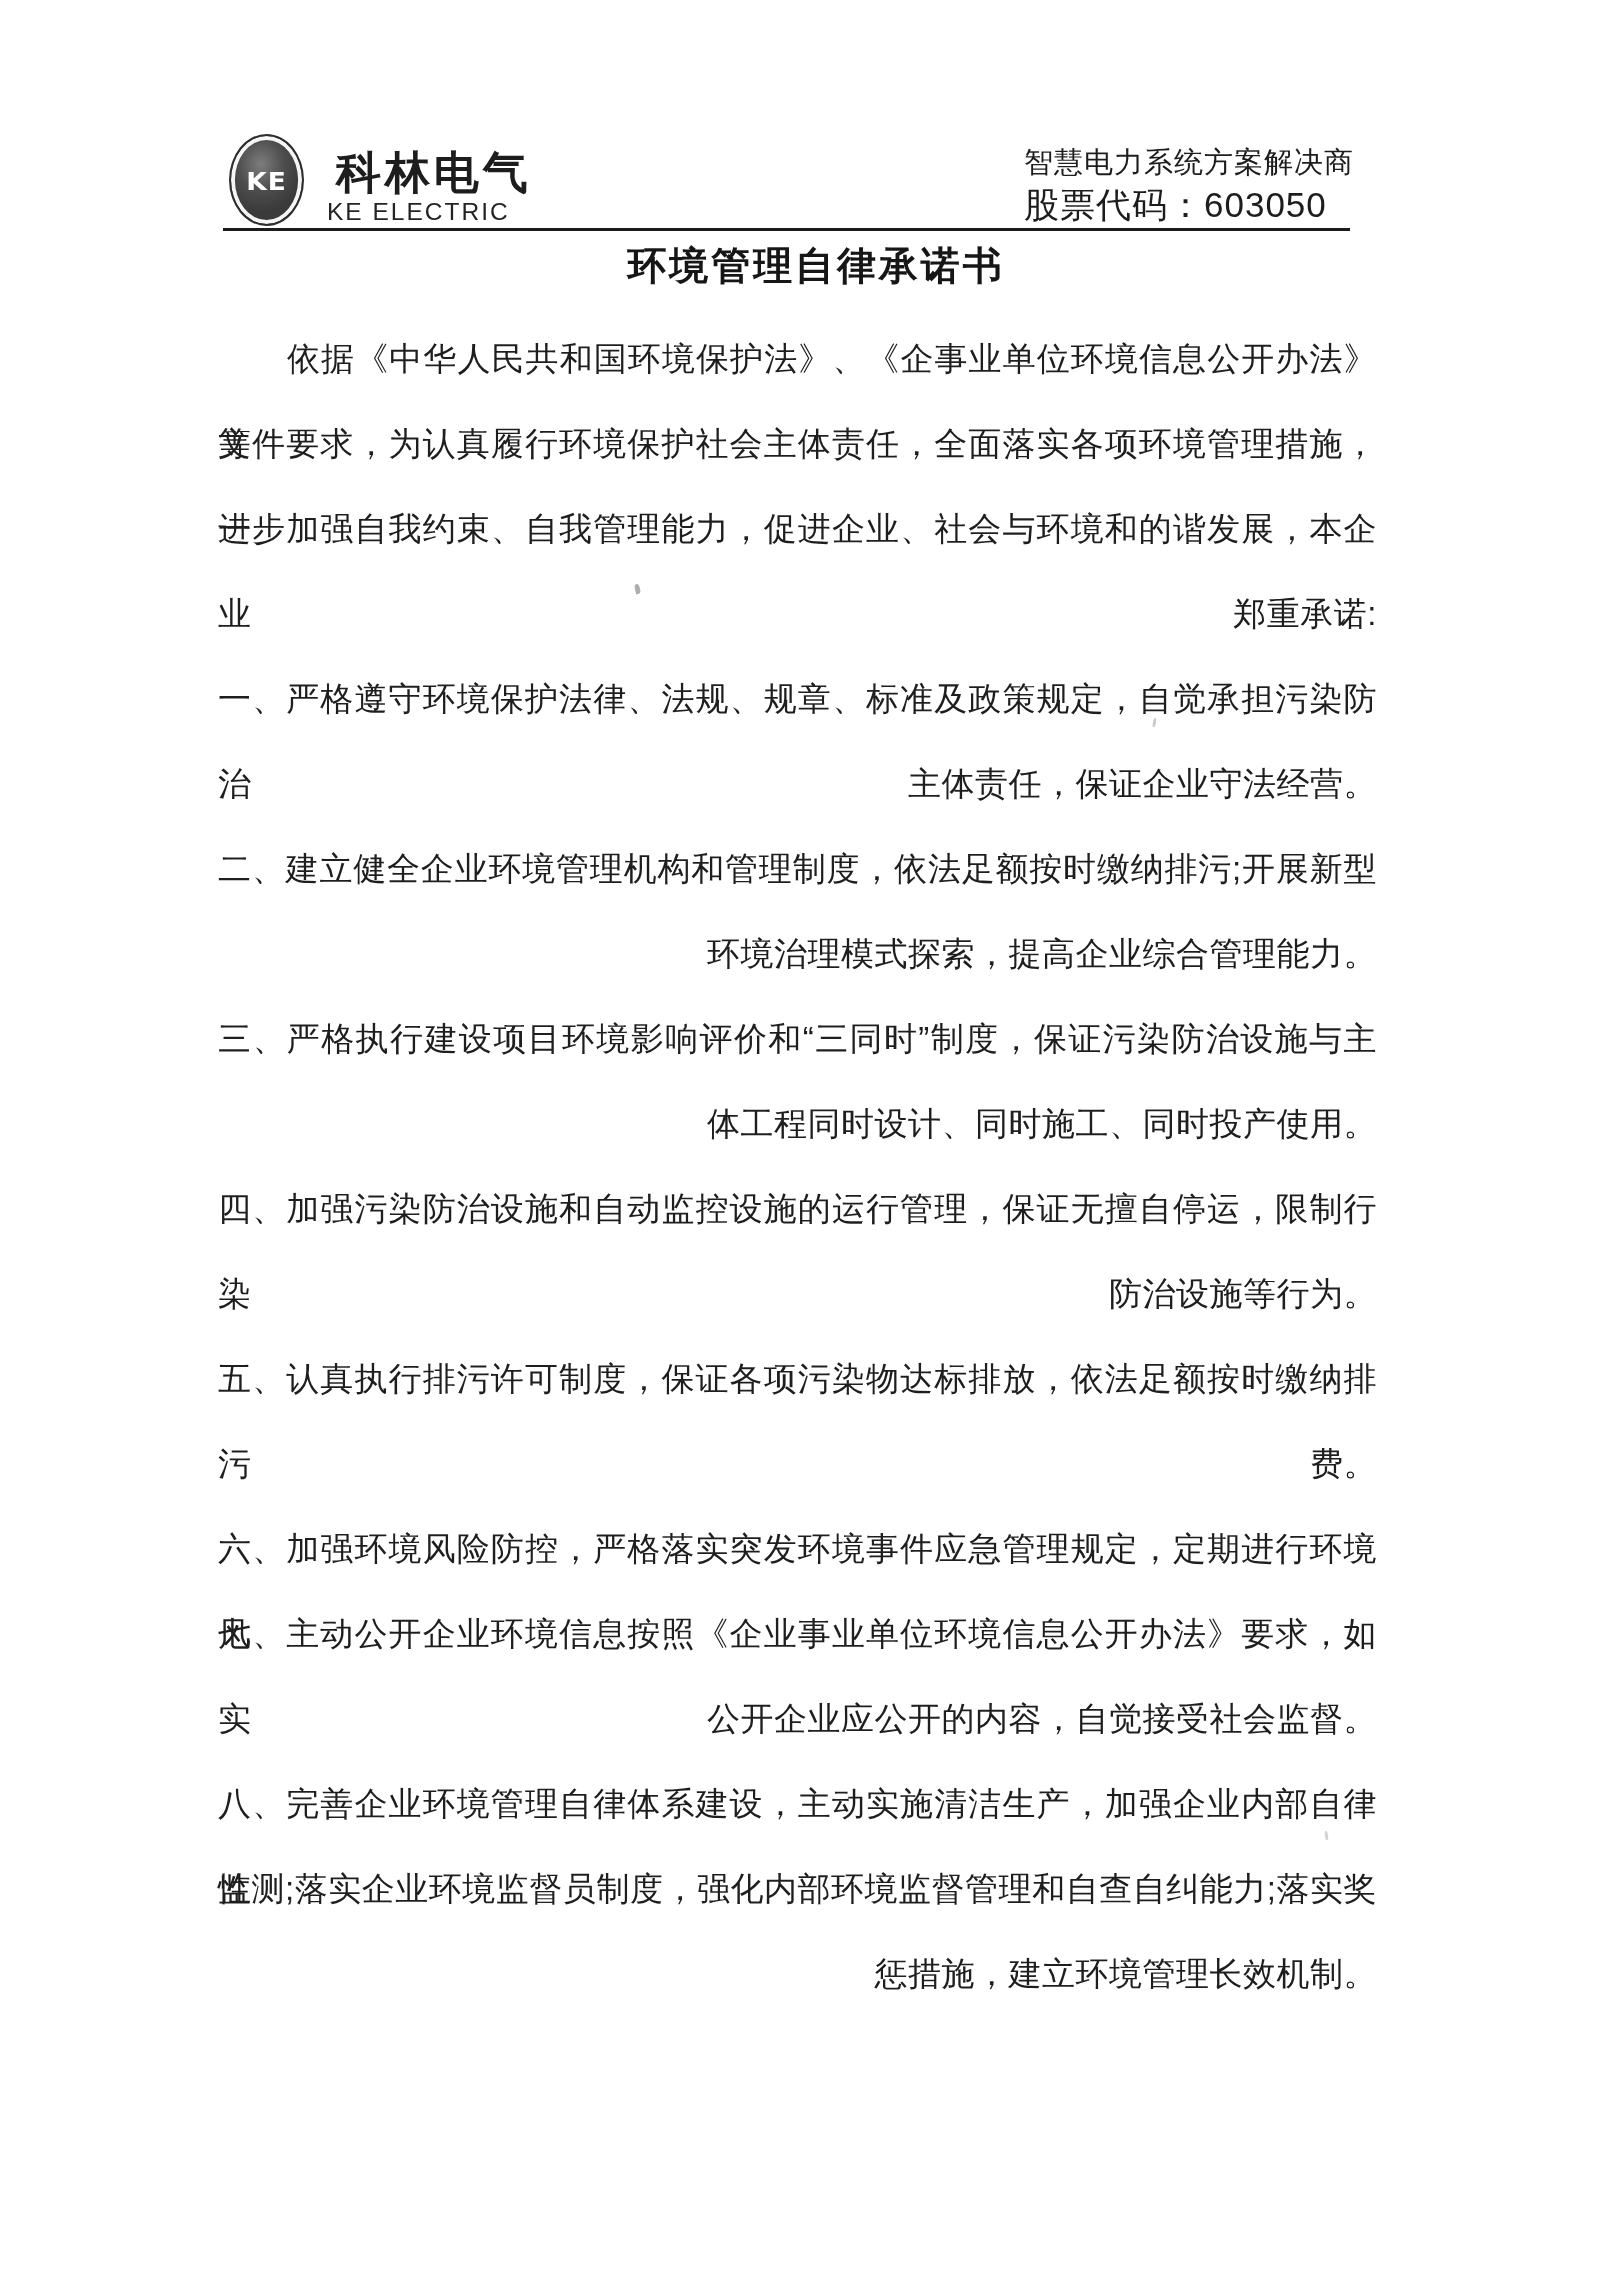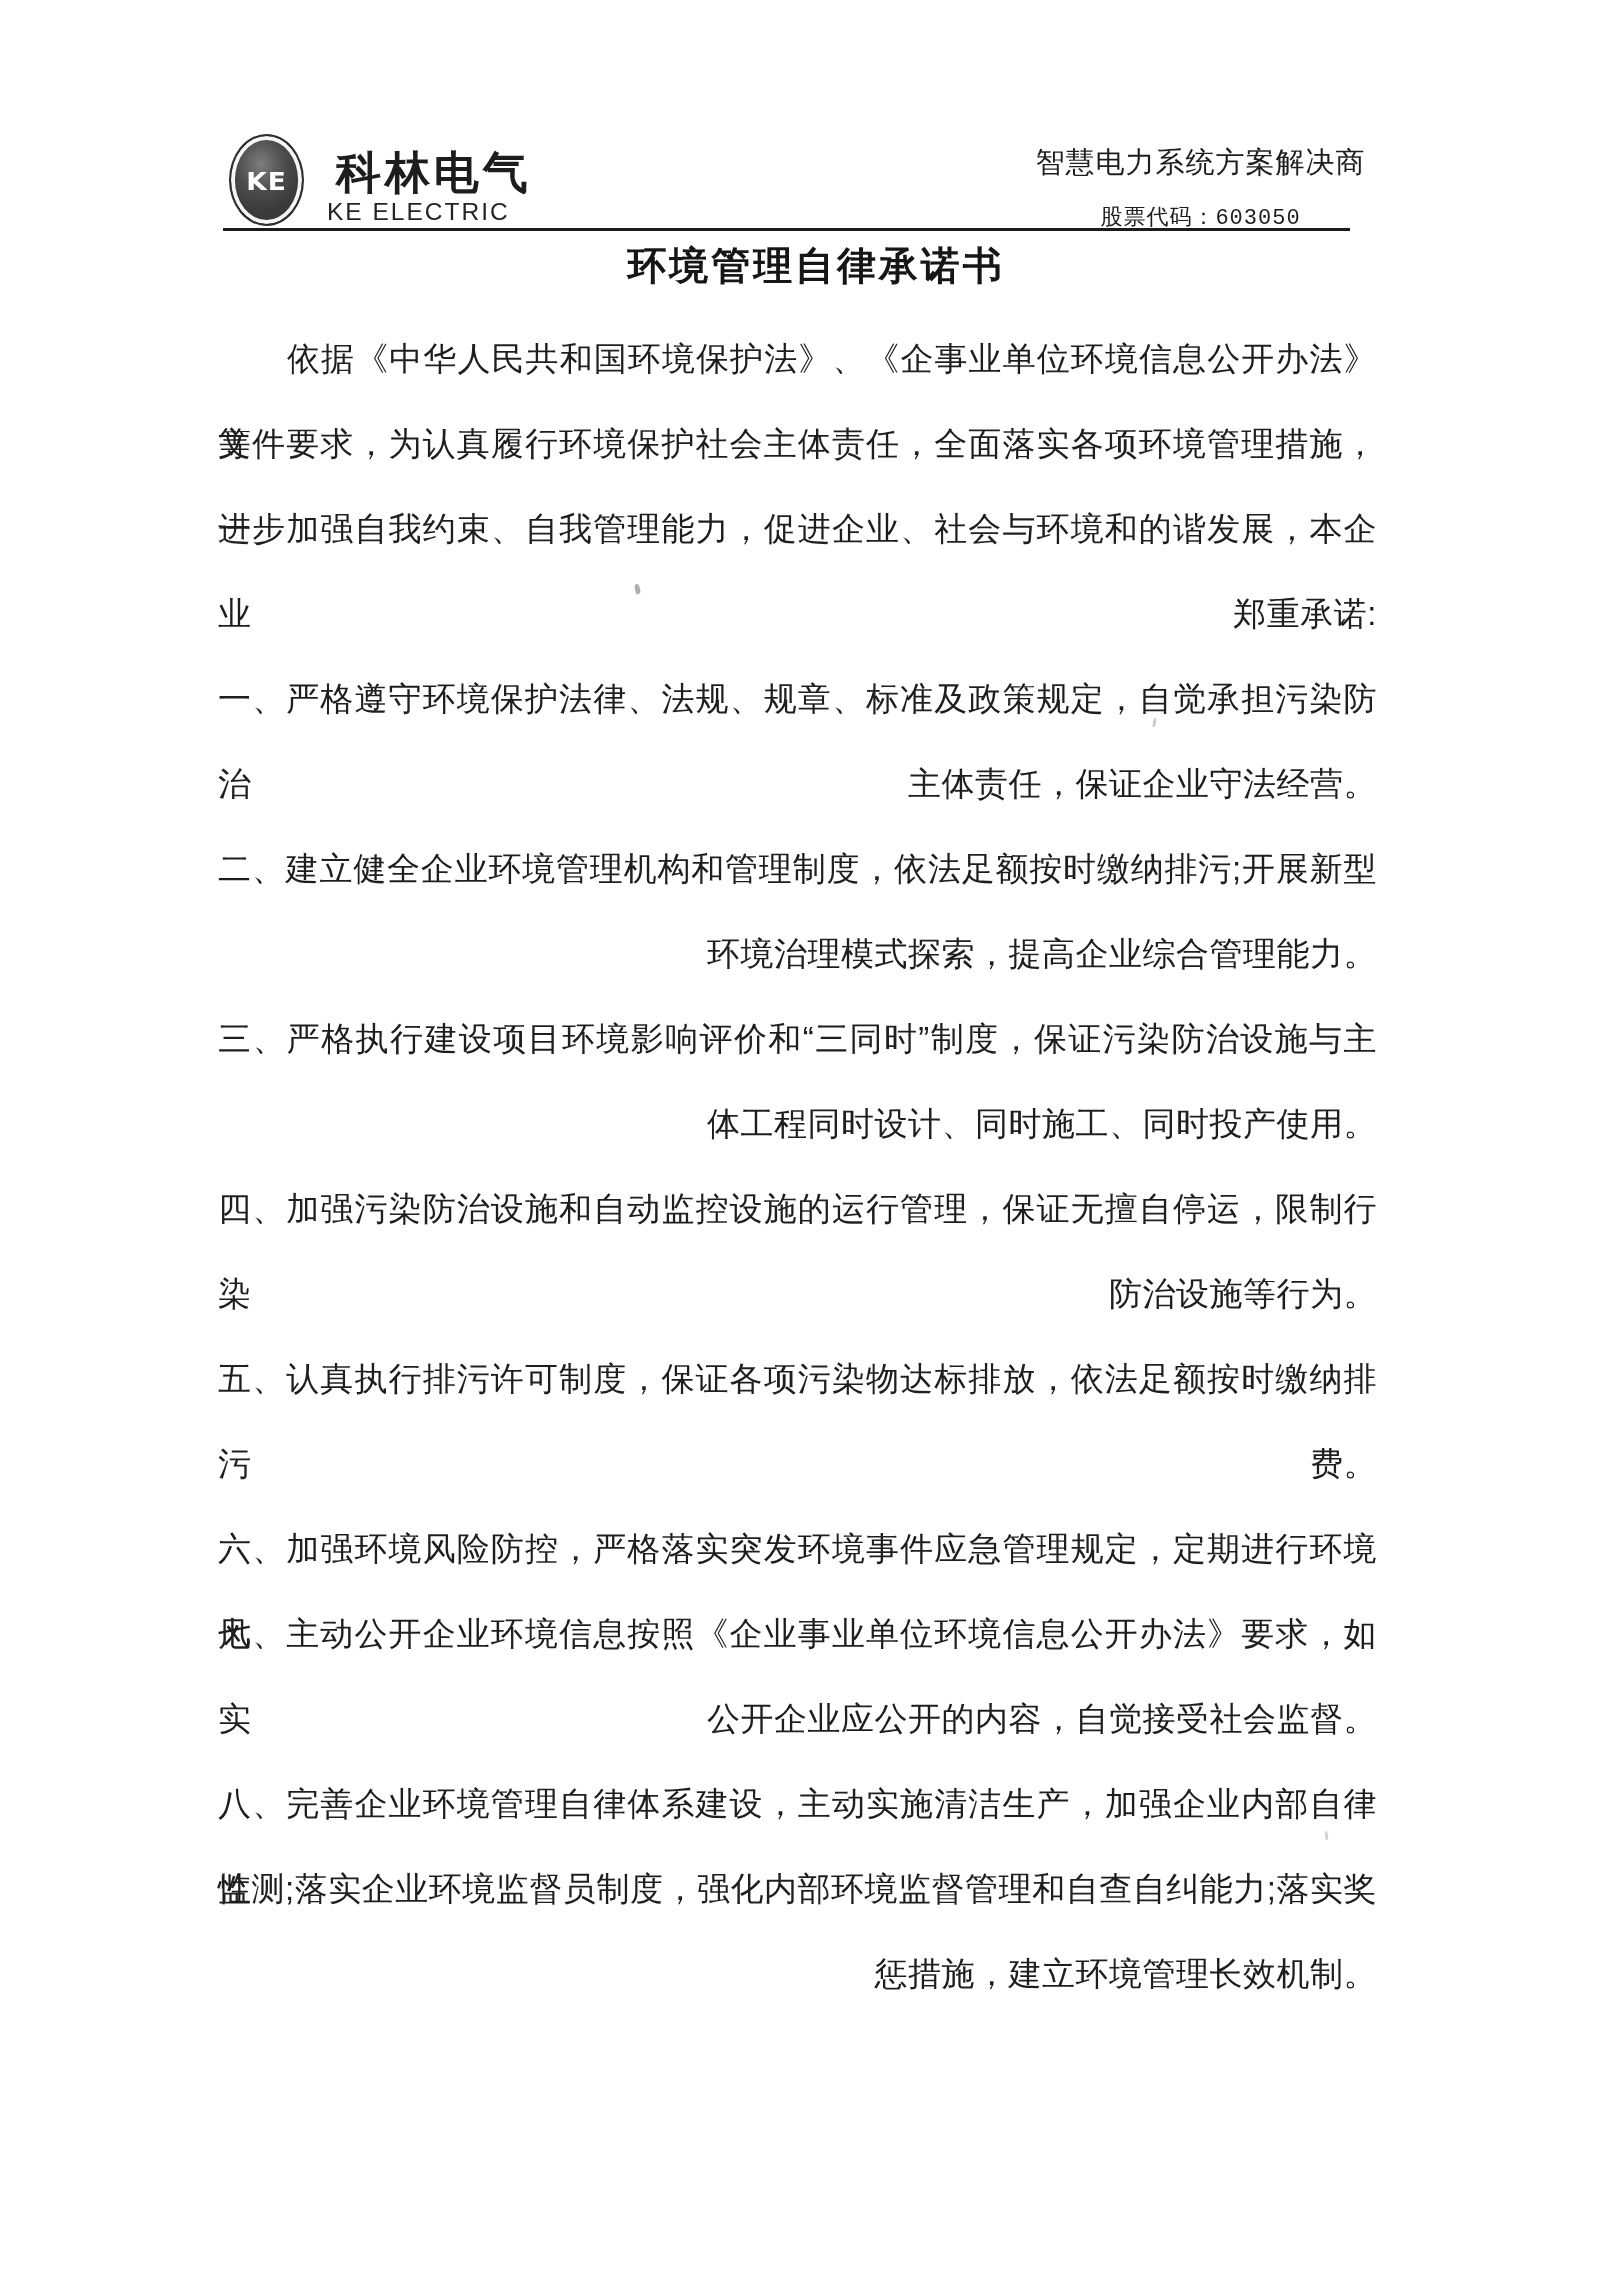--- a/index.html
+++ b/index.html
@@ -57,35 +57,34 @@
     top: 198px;
     font-size: 24.5px;
     letter-spacing: 2px;
     color: #232323;
   }
   .header-right {
     position: absolute;
     left: 1024px;
     top: 145px;
     width: 353px;
-    text-align: center;
+    text-align: left;
   }
   .tagline {
     font-size: 29px;
     font-weight: 500;
     color: #1d1d1d;
     letter-spacing: 1px;
     line-height: 35px;
   }
   .stock-code {
-    margin-top: 22px;
-    font-size: 22px;
+    margin-top: 2px;
+    font-size: 35px;
     color: #1d1d1d;
     letter-spacing: 1px;
-    font-family: Liberation Mono, monospace;
   }
   .header-rule {
     position: absolute;
     left: 223px;
     top: 228px;
     width: 1127px;
     height: 2.9px;
     background: #1b1b1b;
   }
 

